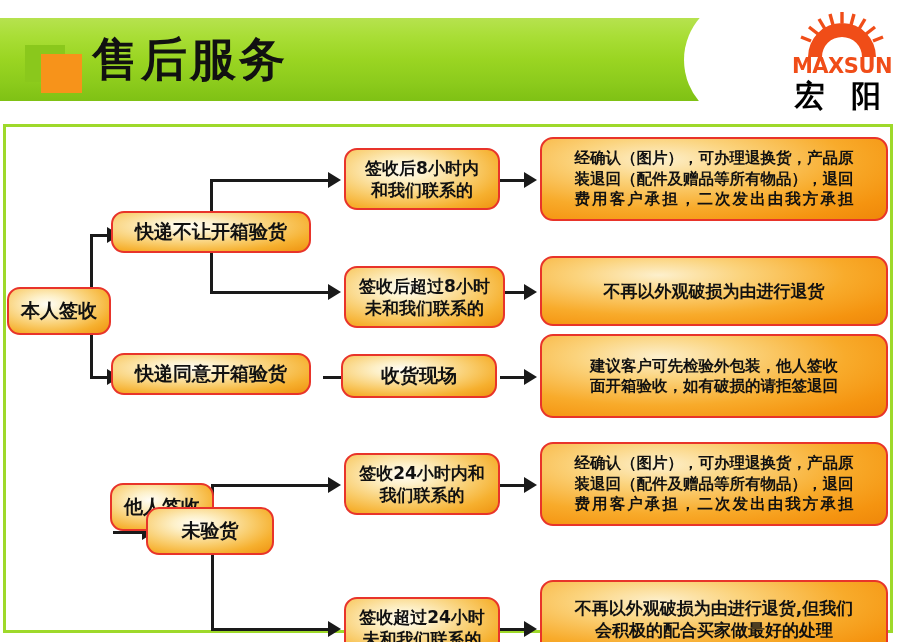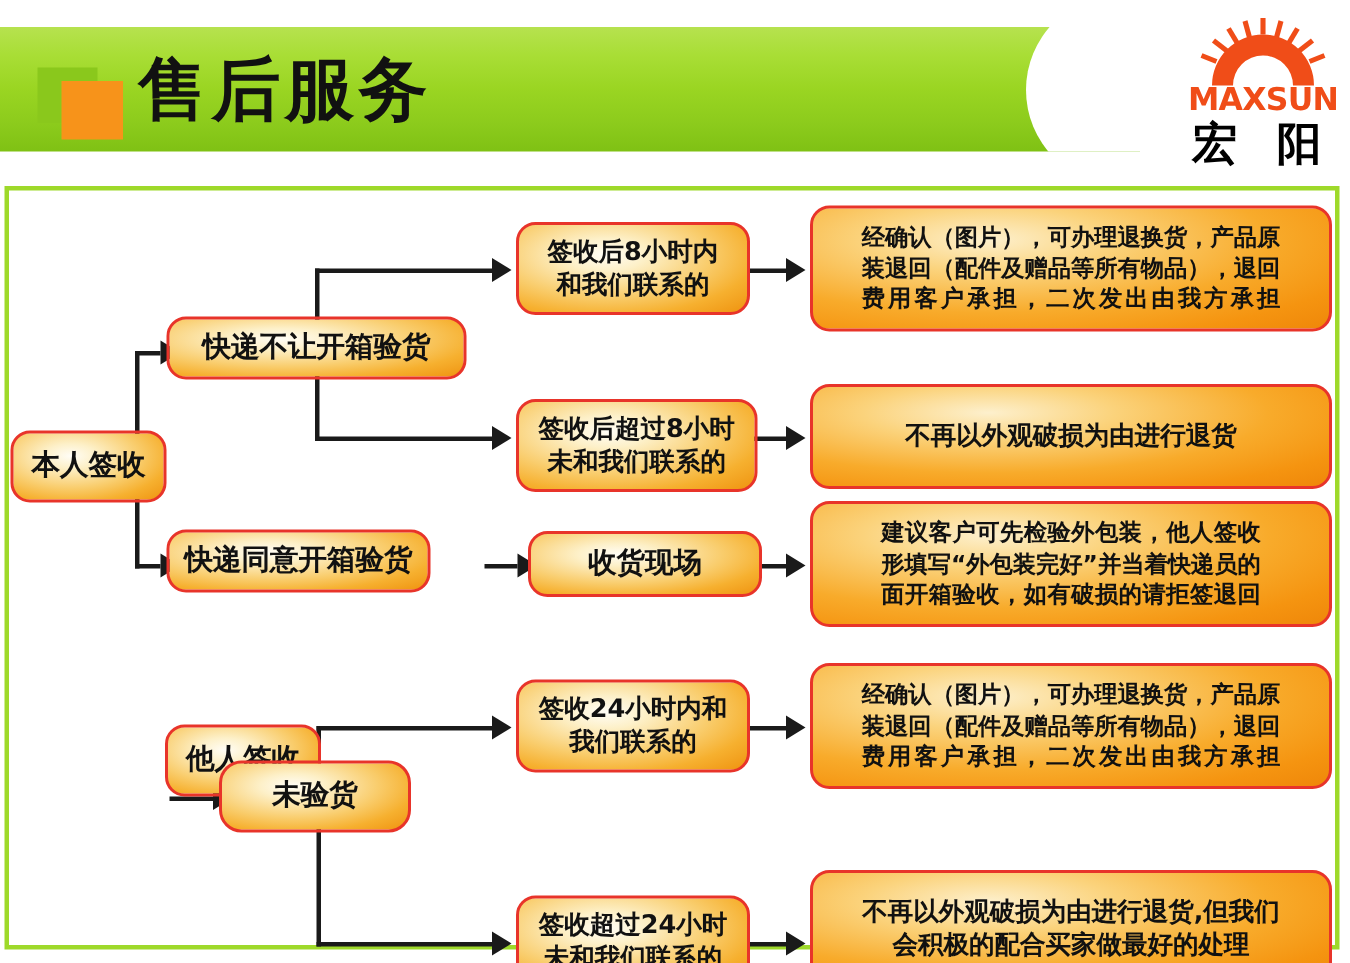--- a/index.html
+++ b/index.html
@@ -184,43 +184,43 @@
   </div>
 
   <div class="node gold lg" style="left:104px;top:356px;width:104px;height:48px;">
     <span class="txt">他人签收</span>
   </div>
 
   <div class="node gold lg" style="left:105px;top:84px;width:200px;height:42px;">
     <span class="txt">快递不让开箱验货</span>
   </div>
 
-  <div class="node gold lg" style="left:105px;top:226px;width:176px;height:42px;">
+  <div class="node gold lg" style="left:105px;top:226px;width:200px;height:42px;">
     <span class="txt">快递同意开箱验货</span>
   </div>
 
-  <div class="node gold lg" style="left:140px;top:380px;width:128px;height:48px;border-radius:15px;">
+  <div class="node gold lg" style="left:140px;top:380px;width:128px;height:48px;">
     <span class="txt">未验货</span>
   </div>
 
   <div class="node gold md" style="left:338px;top:21px;width:156px;height:62px;">
     <span class="txt">
       <span>签收后8小时内</span>
       <span>和我们联系的</span>
     </span>
   </div>
 
   <div class="node gold md" style="left:338px;top:139px;width:161px;height:62px;">
     <span class="txt">
       <span>签收后超过8小时</span>
       <span>未和我们联系的</span>
     </span>
   </div>
 
-  <div class="node gold lg" style="left:346px;top:227px;width:156px;height:44px;">
+  <div class="node gold lg" style="left:335px;top:227px;width:156px;height:44px;">
     <span class="txt">收货现场</span>
   </div>
 
   <div class="node gold md" style="left:338px;top:326px;width:156px;height:62px;">
     <span class="txt">
       <span>签收24小时内和</span>
       <span>我们联系的</span>
     </span>
   </div>
 
@@ -239,21 +239,20 @@
     </span>
   </div>
 
   <div class="node orange md" style="left:534px;top:129px;width:348px;height:70px;">
     <span class="txt">不再以外观破损为由进行退货</span>
   </div>
 
   <div class="node orange sm just" style="left:534px;top:207px;width:348px;height:84px;">
     <span class="txt">
       <span>建议客户可先检验外包装，他人签收</span>
-      <span>形填写“外包装完好”并当着快递员的</span>
       <span>面开箱验收，如有破损的请拒签退回</span>
     </span>
   </div>
 
   <div class="node orange sm just" style="left:534px;top:315px;width:348px;height:84px;">
     <span class="txt">
       <span>经确认（图片），可办理退换货，产品原</span>
       <span>装退回（配件及赠品等所有物品），退回</span>
       <span>费用客户承担，二次发出由我方承担</span>
     </span>

